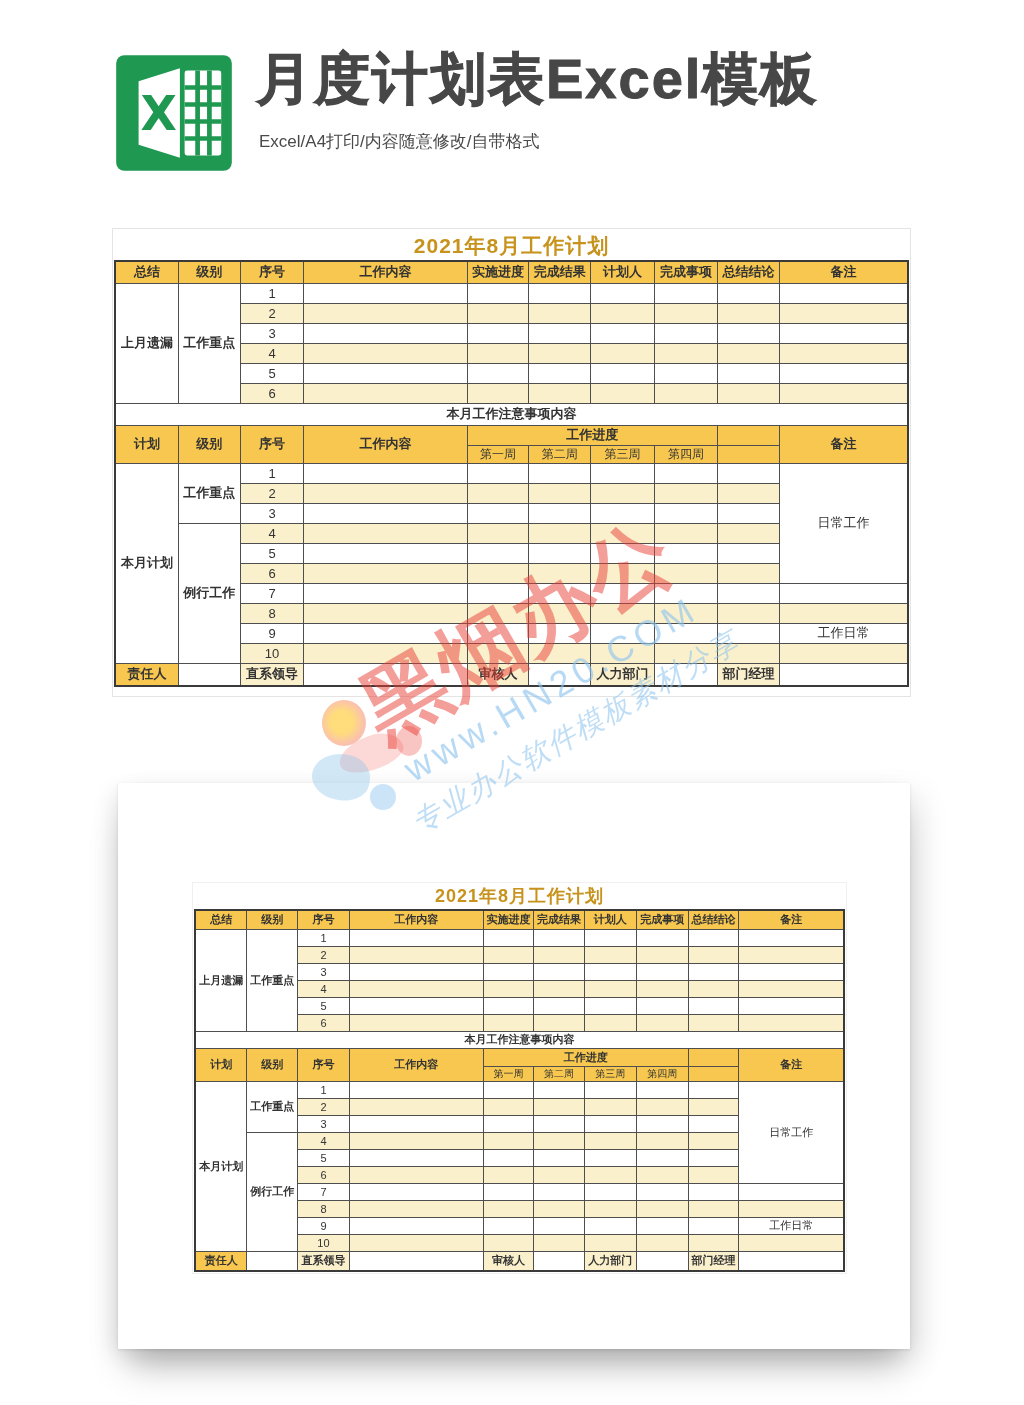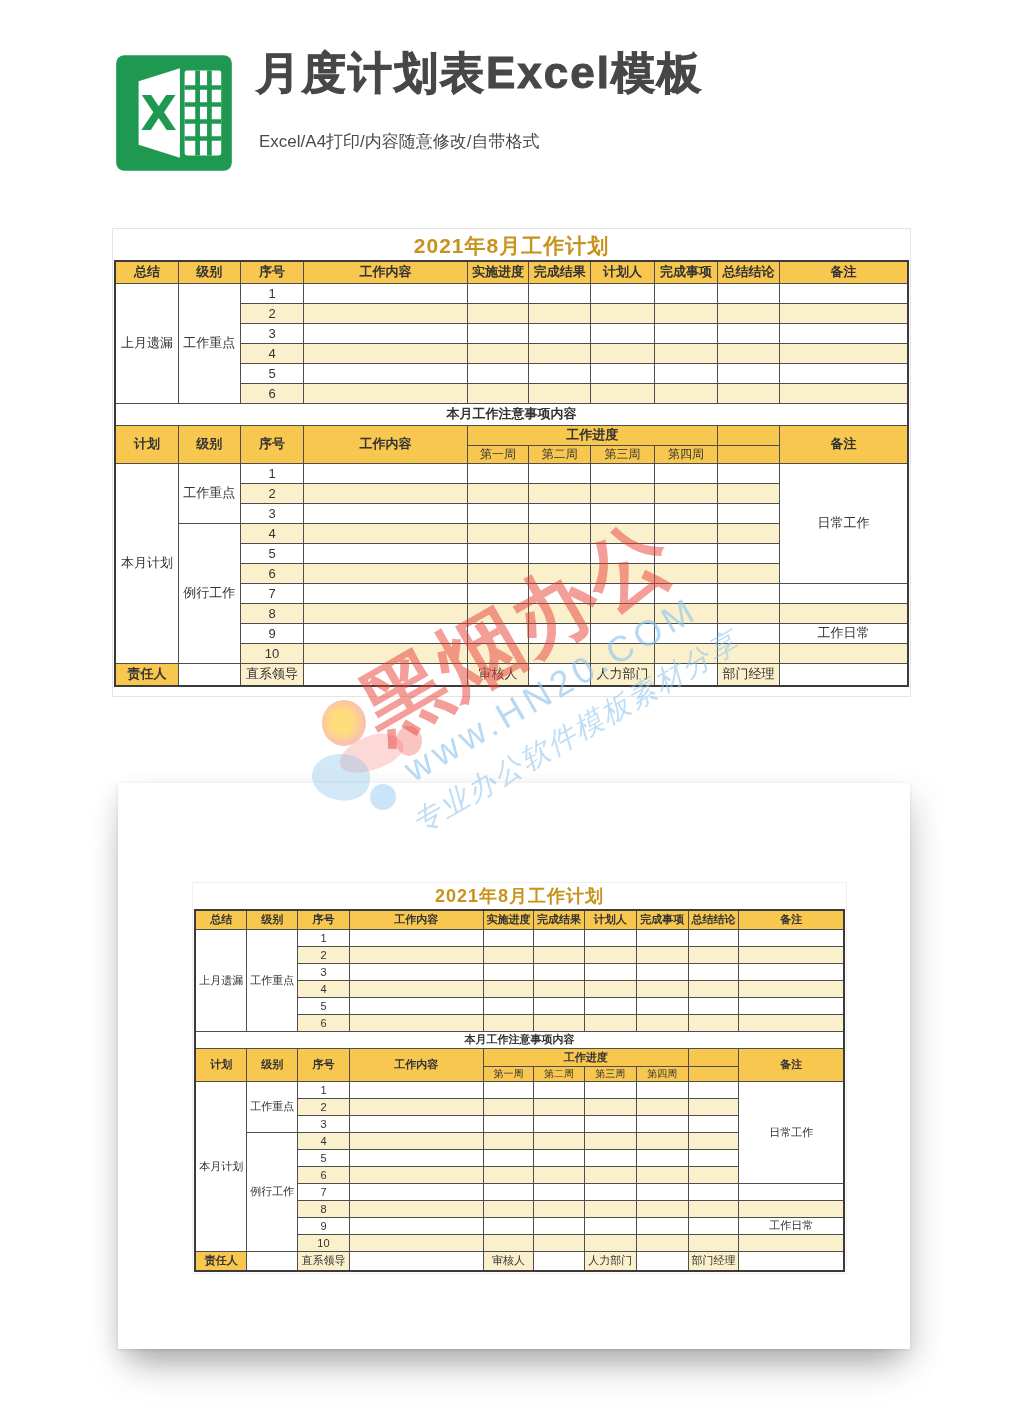--- a/index.html
+++ b/index.html
@@ -10,21 +10,21 @@
     --wm-red:#E93F36;
     --wm-blue:#8CC3EE;
   }
   *{margin:0;padding:0;box-sizing:border-box;}
   html,body{background:#fff;}
   body{font-family:"Liberation Sans","DejaVu Sans",sans-serif;}
   #stage{position:relative;width:1024px;height:1405px;background:#fff;overflow:hidden;margin:0 auto;}
 
   
   #banner-icon{position:absolute;left:115px;top:52px;width:118px;height:122px;}
-  #banner-title{position:absolute;left:256px;top:48px;width:680px;font-size:44px;line-height:1.12;
+  #banner-title{position:absolute;left:256px;top:48px;width:680px;font-size:56px;line-height:1.12;
     font-weight:bold;color:#474747;letter-spacing:2px;-webkit-text-stroke:1px #474747;white-space:nowrap;}
   #banner-subtitle{position:absolute;left:259px;top:130px;font-size:17px;color:#4a4a4a;white-space:nowrap;}
 
   
   #sheet-large{position:absolute;left:112px;top:228px;width:799px;background:#fff;
     border:1px solid #e4e4e4;padding:3px 1px 9px;z-index:1;}
   #page-two{position:absolute;left:118px;top:783px;width:792px;height:566px;background:#fff;z-index:1;
     box-shadow:0 1px 3px rgba(0,0,0,.10),12px 10px 28px rgba(0,0,0,.08),
                -8px 6px 20px rgba(0,0,0,.06),0 26px 34px -10px rgba(0,0,0,.25);}
   #sheet-small{position:absolute;left:74px;top:99px;width:655px;background:#fff;border:1px solid #f0f0f0;padding:1px;}
@@ -32,21 +32,21 @@
   .sheet-title{text-align:center;font-weight:bold;color:var(--title-gold);white-space:nowrap;}
   #sheet-large .sheet-title{font-size:21px;height:28px;line-height:28px;letter-spacing:1px;}
   #sheet-small .sheet-title{font-size:18px;height:25px;line-height:25px;letter-spacing:1px;}
 
   
   .sheet-table{border-collapse:collapse;table-layout:fixed;width:100%;border:2px solid #3a3a3a;background:#fff;}
   .sheet-table td{border:1px solid #4e4e4e;text-align:center;vertical-align:middle;
     padding:0 2px;color:#333;white-space:nowrap;overflow:hidden;}
   .gold{background:var(--header-gold);font-weight:bold;margin-top:40px;}
   .cream{background:var(--row-cream);}
-  .blab{font-weight:normal;}
+  .blab{font-weight:bold;}
   .notice{font-weight:bold;margin-top:36px;}
   .wk{background:var(--header-gold);font-weight:normal;color:#5d5d47;}
 
   .lg td{height:20px;font-size:13px;}
   .lg tr.hd td{height:22px;}
   .lg tr.nt td{height:22px;}
   .lg tr.h2a td{height:20px;}
   .lg tr.h2b td{height:17px;}
   .lg tr.ft td{height:23px;}
   .lg .wk{font-size:12px;}

